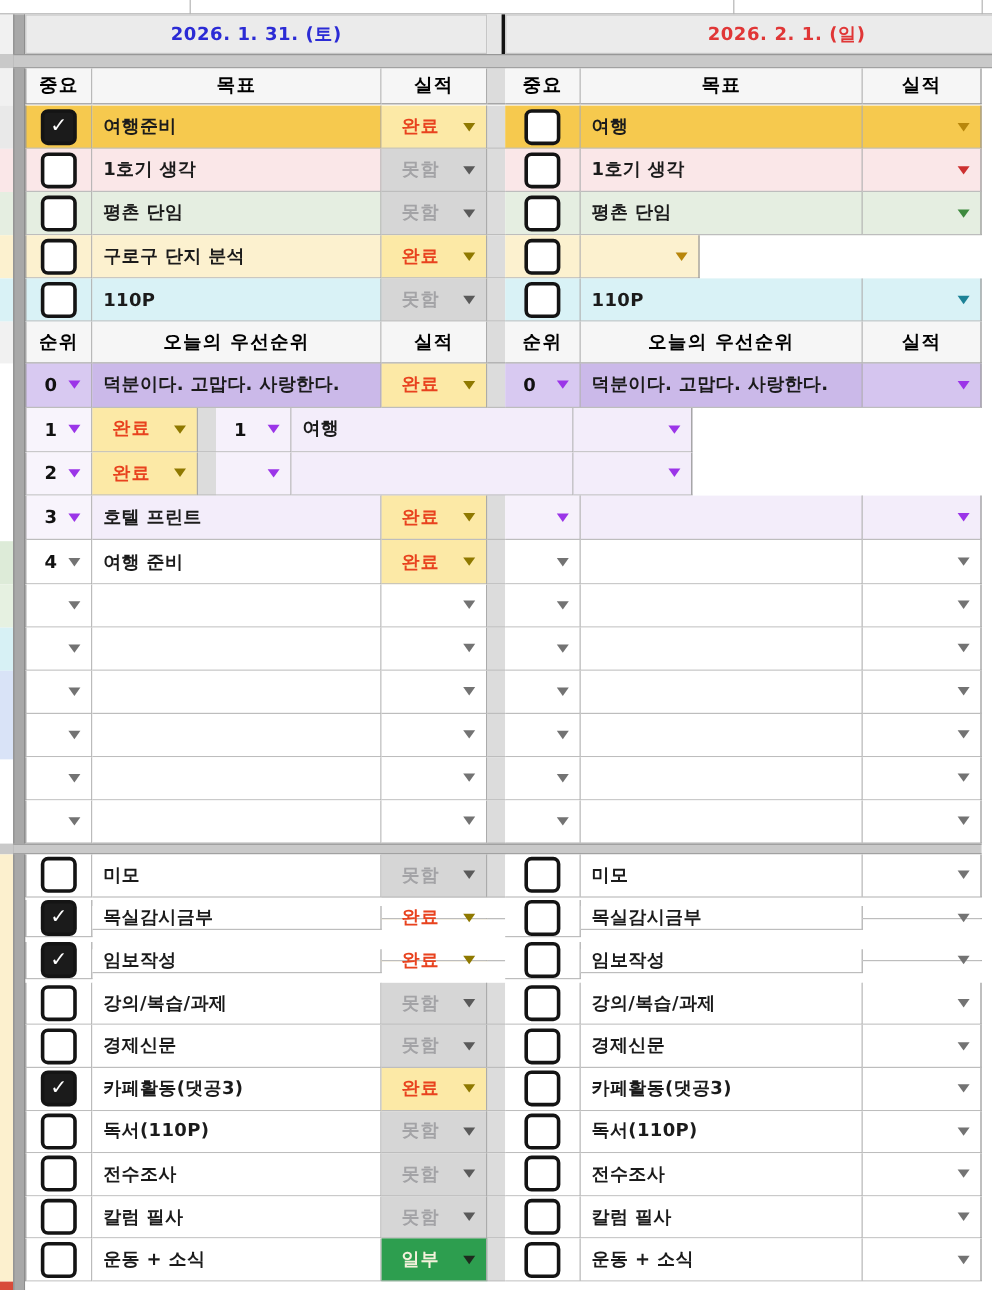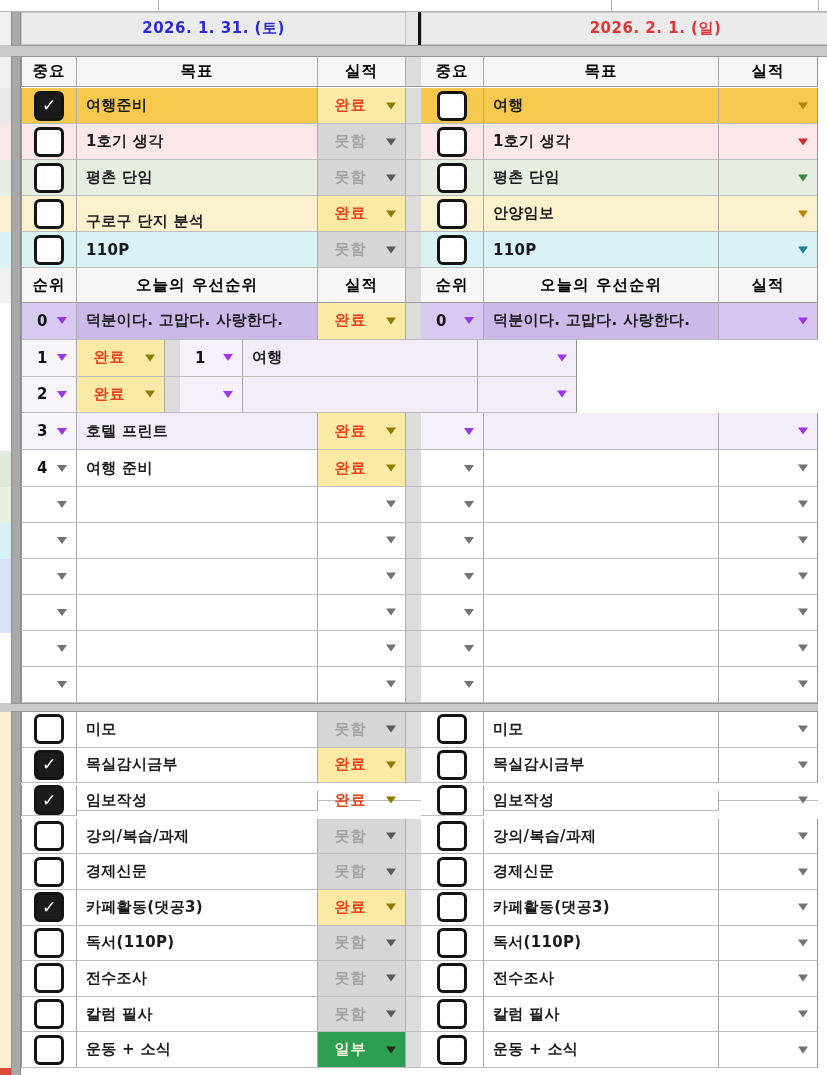--- a/index.html
+++ b/index.html
@@ -194,33 +194,30 @@
         <div class="cell st c99" style="background: rgb(229, 238, 225);">
           <span class="st-label" style="color: rgb(0, 0, 0);"></span>
           <span class="arr" style="border-top-color: rgb(62, 138, 62);"></span>
         </div>
         <div class="edge"></div>
       </div>
       <div class="row" style="height: 36px;">
         <div class="cell c56" style="background: rgb(252, 241, 207);">
           <span class="cb"></span>
         </div>
-        <div class="cell c241 goal" style="background: rgb(252, 241, 207); align-items: flex-end;">
+        <div class="cell c241 goal" style="background: rgb(252, 241, 207);">
           <span class="glabel">구로구 단지 분석</span>
         </div>
         <div class="cell st c88" style="background: rgb(252, 233, 166);">
           <span class="st-label" style="color: rgb(232, 66, 30);">완료</span>
           <span class="arr" style="border-top-color: rgb(143, 121, 0);"></span>
         </div>
         <div class="mid"></div>
         <div class="cell c63" style="background: rgb(252, 241, 207);">
           <span class="cb"></span>
-        </div>
-        <div class="cell c235 goal" style="background: rgb(252, 241, 207);">
-          <span class="glabel">안양임보</span>
         </div>
         <div class="cell st c99" style="background: rgb(252, 241, 207);">
           <span class="st-label" style="color: rgb(0, 0, 0);"></span>
           <span class="arr" style="border-top-color: rgb(184, 134, 11);"></span>
         </div>
         <div class="edge"></div>
       </div>
       <div class="row" style="height: 36px;">
         <div class="cell c56" style="background: rgb(217, 242, 246);">
           <span class="cb"></span>
@@ -571,21 +568,21 @@
         </div>
         <div class="cell c235 goal" style="background: rgb(255, 255, 255);">
           <span class="glabel">미모</span>
         </div>
         <div class="cell st c99" style="background: rgb(255, 255, 255);">
           <span class="st-label" style="color: rgb(0, 0, 0);"></span>
           <span class="arr" style="border-top-color: rgb(115, 115, 115);"></span>
         </div>
         <div class="edge"></div>
       </div>
-      <div class="row" style="height: 35.6px;">
+      <div class="row" style="height: 35.6px; align-items: center;">
         <div class="cell c56" style="background: rgb(255, 255, 255);">
           <span class="cb checked"></span>
         </div>
         <div class="cell c241 goal" style="background: rgb(255, 255, 255);">
           <span class="glabel">목실감시금부</span>
         </div>
         <div class="cell st c88" style="background: rgb(252, 233, 166);">
           <span class="st-label" style="color: rgb(232, 66, 30);">완료</span>
           <span class="arr" style="border-top-color: rgb(143, 121, 0);"></span>
         </div>

